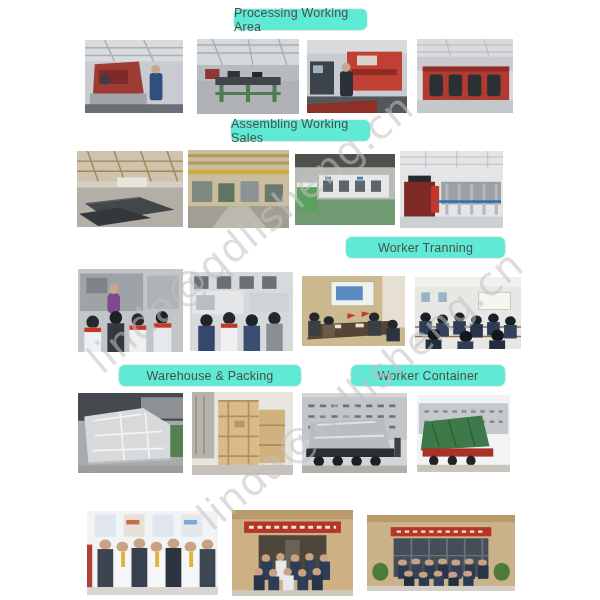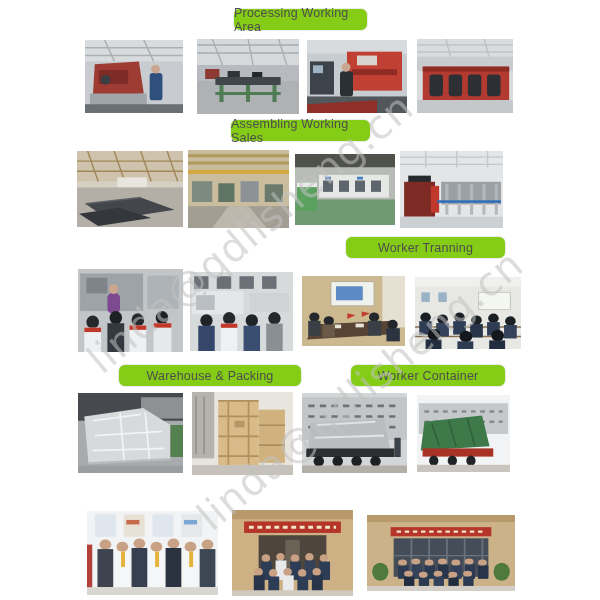--- a/index.html
+++ b/index.html
@@ -1,18 +1,18 @@
 <!DOCTYPE html>
 <html><head>
 <meta charset="utf-8">
 <style>
   html,body{margin:0;padding:0;background:#ffffff;}
   #canvas{position:relative;width:600px;height:600px;background:#ffffff;overflow:hidden;
           font-family:"Liberation Sans",sans-serif;}
-  .pill{position:absolute;background:#84cc16;border:1px solid #ececec;border-radius:7px;
+  .pill{position:absolute;background:#5eead4;border:1px solid #ececec;border-radius:7px;
         height:23px;display:flex;align-items:center;justify-content:center;
         font-size:12.5px;color:#4d4d4d;letter-spacing:.2px;z-index:2;box-sizing:border-box;}
   .ph{position:absolute;overflow:hidden;background:#d8dadc;z-index:1;}
   .ph svg{display:block;width:100%;height:100%;}
   .wm{position:absolute;z-index:9;white-space:nowrap;pointer-events:none;
       font-family:"DejaVu Sans",sans-serif;font-size:40px;letter-spacing:1px;
       color:#c2c2c2;opacity:.55;transform:translate(-50%,-50%) rotate(-40deg);}
 </style>
 </head>
 <body>

